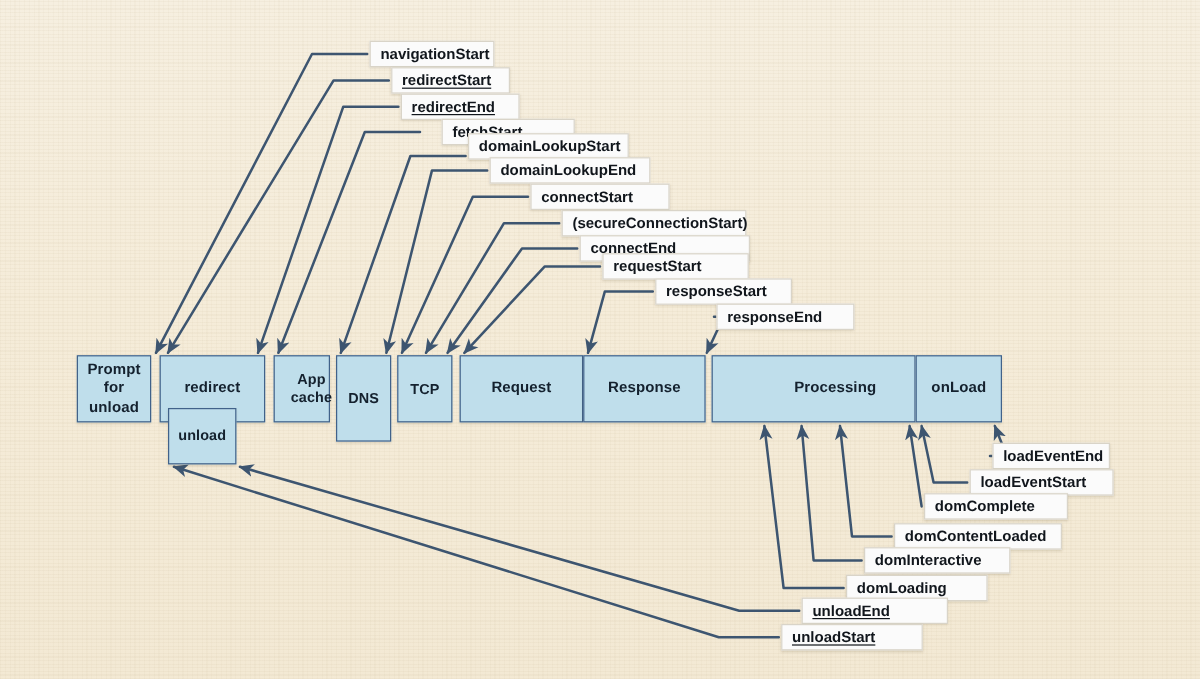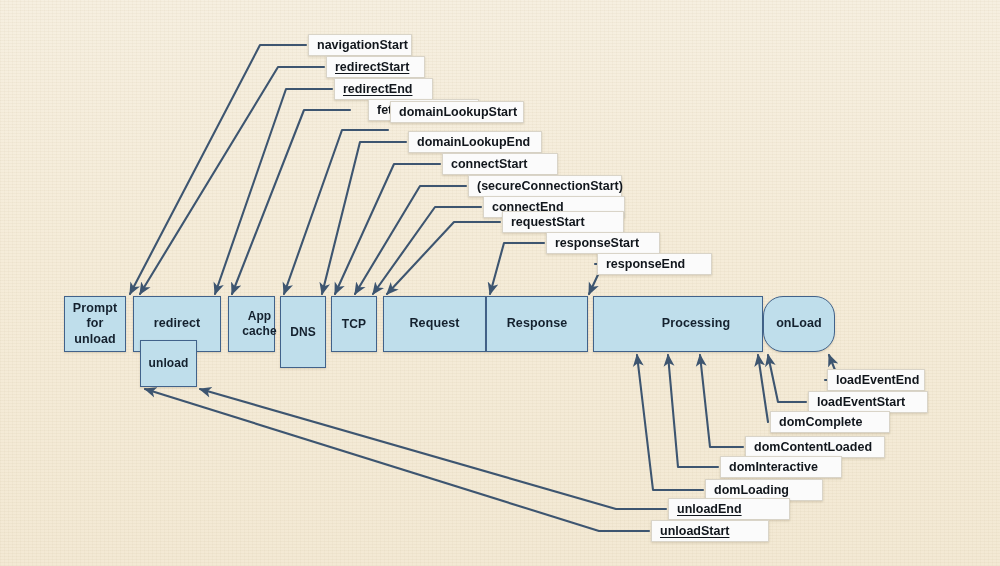--- a/index.html
+++ b/index.html
@@ -111,38 +111,38 @@
       </div>
       <div class="phase" style="left: 383px; top: 296px; width: 103px; height: 56px;">
         <span style="white-space: pre-line;">Request</span>
       </div>
       <div class="phase" style="left: 486px; top: 296px; width: 102px; height: 56px;">
         <span style="white-space: pre-line;">Response</span>
       </div>
       <div class="phase" style="left: 593px; top: 296px; width: 170px; height: 56px;">
         <span style="white-space: pre-line; padding-left: 36px;">Processing</span>
       </div>
-      <div class="phase" style="left: 763px; top: 296px; width: 72px; height: 56px; border-radius: 20px;">
+      <div class="phase" style="left: 763px; top: 296px; width: 72px; height: 56px;">
         <span style="white-space: pre-line;">onLoad</span>
       </div>
     </div>
   <div id="events-top-layer">
       <div class="evt" style="left: 308px; top: 34px; width: 104px;">
         <span class="txt">navigationStart</span>
       </div>
       <div class="evt ul" style="left: 326px; top: 56px; width: 99px;">
         <span class="txt">redirectStart</span>
       </div>
       <div class="evt ul" style="left: 334px; top: 78px; width: 99px;">
         <span class="txt">redirectEnd</span>
       </div>
       <div class="evt" style="left: 368px; top: 99px; width: 111px;">
         <span class="txt">fetchStart</span>
       </div>
-      <div class="evt" style="left: 390px; top: 101px; width: 134px;">
+      <div class="evt" style="left: 390px; top: 111px; width: 134px;">
         <span class="txt">domainLookupStart</span>
       </div>
       <div class="evt" style="left: 408px; top: 131px; width: 134px;">
         <span class="txt">domainLookupEnd</span>
       </div>
       <div class="evt" style="left: 442px; top: 153px; width: 116px;">
         <span class="txt">connectStart</span>
       </div>
       <div class="evt" style="left: 468px; top: 175px; width: 154px;">
         <span class="txt">(secureConnectionStart)</span>

